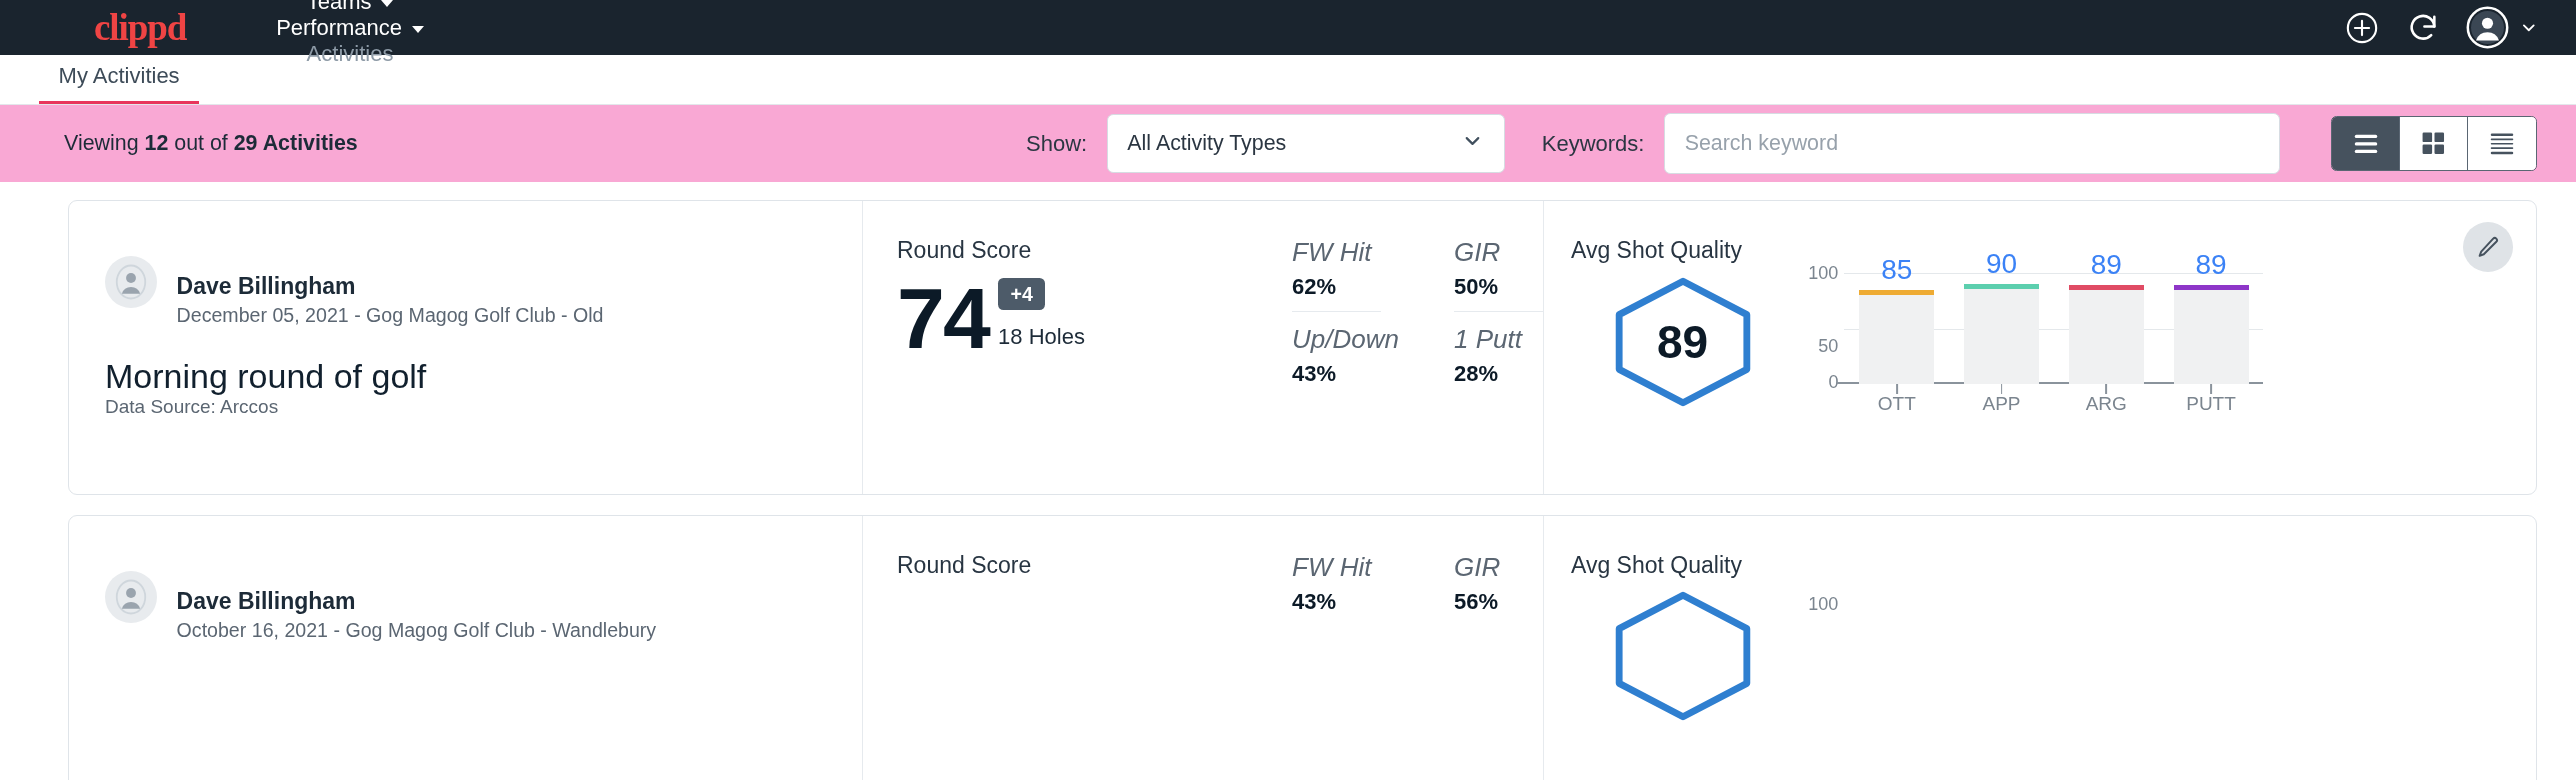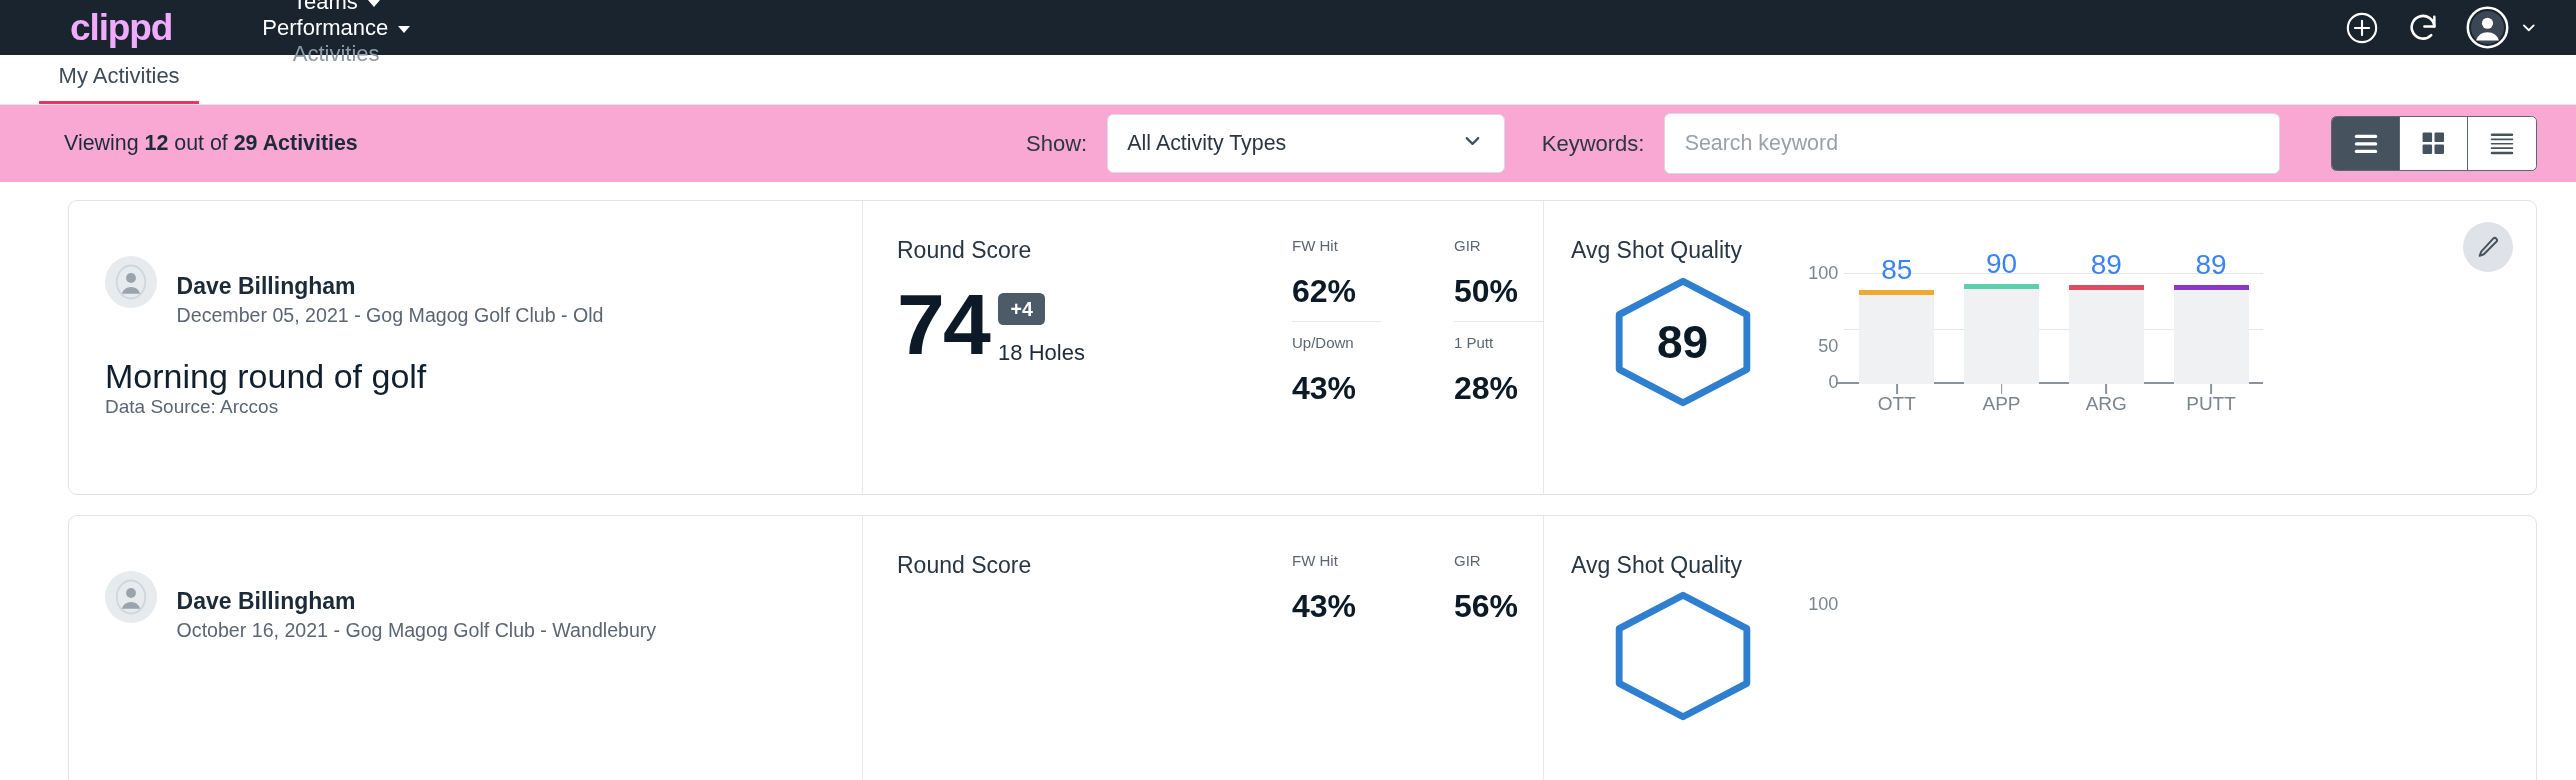--- a/index.html
+++ b/index.html
@@ -15,25 +15,26 @@
     height: 55px;
     background: #1a242e;
     display: flex;
     align-items: center;
     padding: 0 37px 0 70px;
     position: relative;
   }
   .brand {
     font-size: 37px;
     font-weight: 700;
-    color: #f0abfc;
+    color: #ef4444;
     letter-spacing: -1.1px;
     margin-right: 66px;
     line-height: 1;
-    font-family: Liberation Sans, sans-serif;
+    font-family: Liberation Serif, serif;
+    margin-left: 24px;
   }
   .navitems { display: flex; align-items: center; gap: 0; flex-direction: column; }
   .navitem {
     display: flex; align-items: center; gap: 9.8px;
     color: #ffffff;
     font-size: 22px;
     padding: 0 24px;
     cursor: pointer;
     white-space: nowrap;
   }
@@ -163,34 +164,34 @@
     display: flex; align-items: center; justify-content: center;
     flex-shrink: 0;
   }
   .who-name { font-size: 23px; font-weight: 700; color: #1d2b38; line-height: 1.25; margin-top: 35px; }
   .who-sub { font-size: 19.6px; color: #5b6672; margin-top: 3.6px; }
   .card-title { font-size: 34px; color: #11202e; margin-top: 30px; font-weight: 400; }
   .data-source { font-size: 19px; color: #5b6672; }
 
   .col-score { width: 420px; padding: 36px 0 0 34px; }
   .sec-label { font-size: 23px; color: #283542; }
-  .score-row { display: flex; align-items: flex-end; margin-top: 20px; }
+  .score-row { display: flex; align-items: flex-start; margin-top: 14px; }
   .score-num { font-size: 86px; font-weight: 700; color: #0c1a27; line-height: 0.95; letter-spacing: -1.8px; }
   .score-side { display: flex; flex-direction: column; align-items: flex-start; margin-left: 9px; }
   .badge {
     background: #4d5b69; color: #fff;
     font-size: 19.6px; font-weight: 700;
     border-radius: 5.4px;
     padding: 4.5px 12.5px;
     margin-bottom: 14.3px;
   }
   .holes { font-size: 22px; color: #1d2b38; }
   .stat { width: 89px; }
-  .stat-k { font-size: 15px; color: #5b6672; white-space: nowrap; }
-  .stat-v { font-size: 32px; font-weight: 700; color: #0c1a27; margin-top: 19px; }
+  .stat-k { font-size: 26px; color: #5b6672; white-space: nowrap; font-style: italic; }
+  .stat-v { font-size: 22px; font-weight: 700; color: #0c1a27; margin-top: 6px; }
   .stat-sep { border-bottom: 0.9px solid #e6eaee; margin: 10.7px 0 12.5px 0; width: 89px; }
   .stats-grid { display: flex; gap: 73px; padding-top: 36px; padding-left: 9px; }
   .stats-col { display: flex; flex-direction: column; }
 
   .col-quality {
     flex: 1;
     padding: 36px 0 0 27px;
     border-left: 0.9px solid #e6eaee;
     display: flex;
     flex-direction: column;

